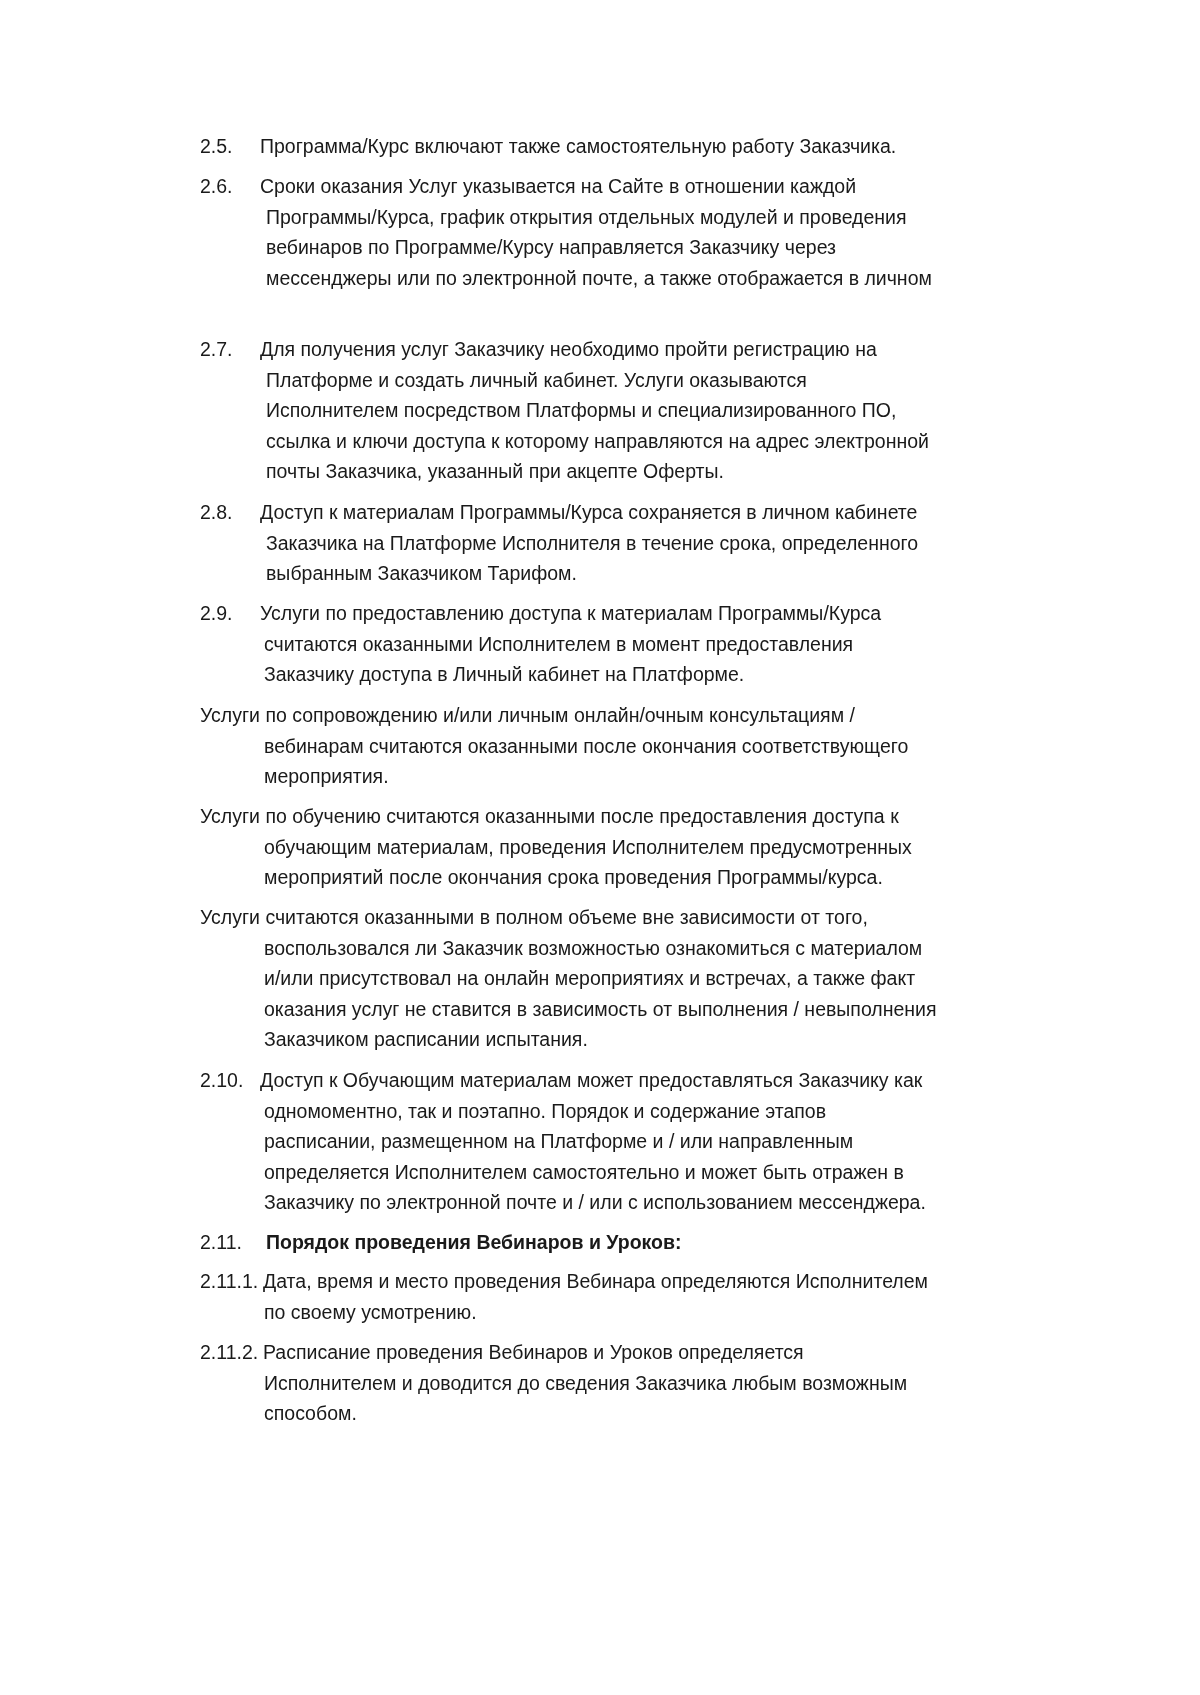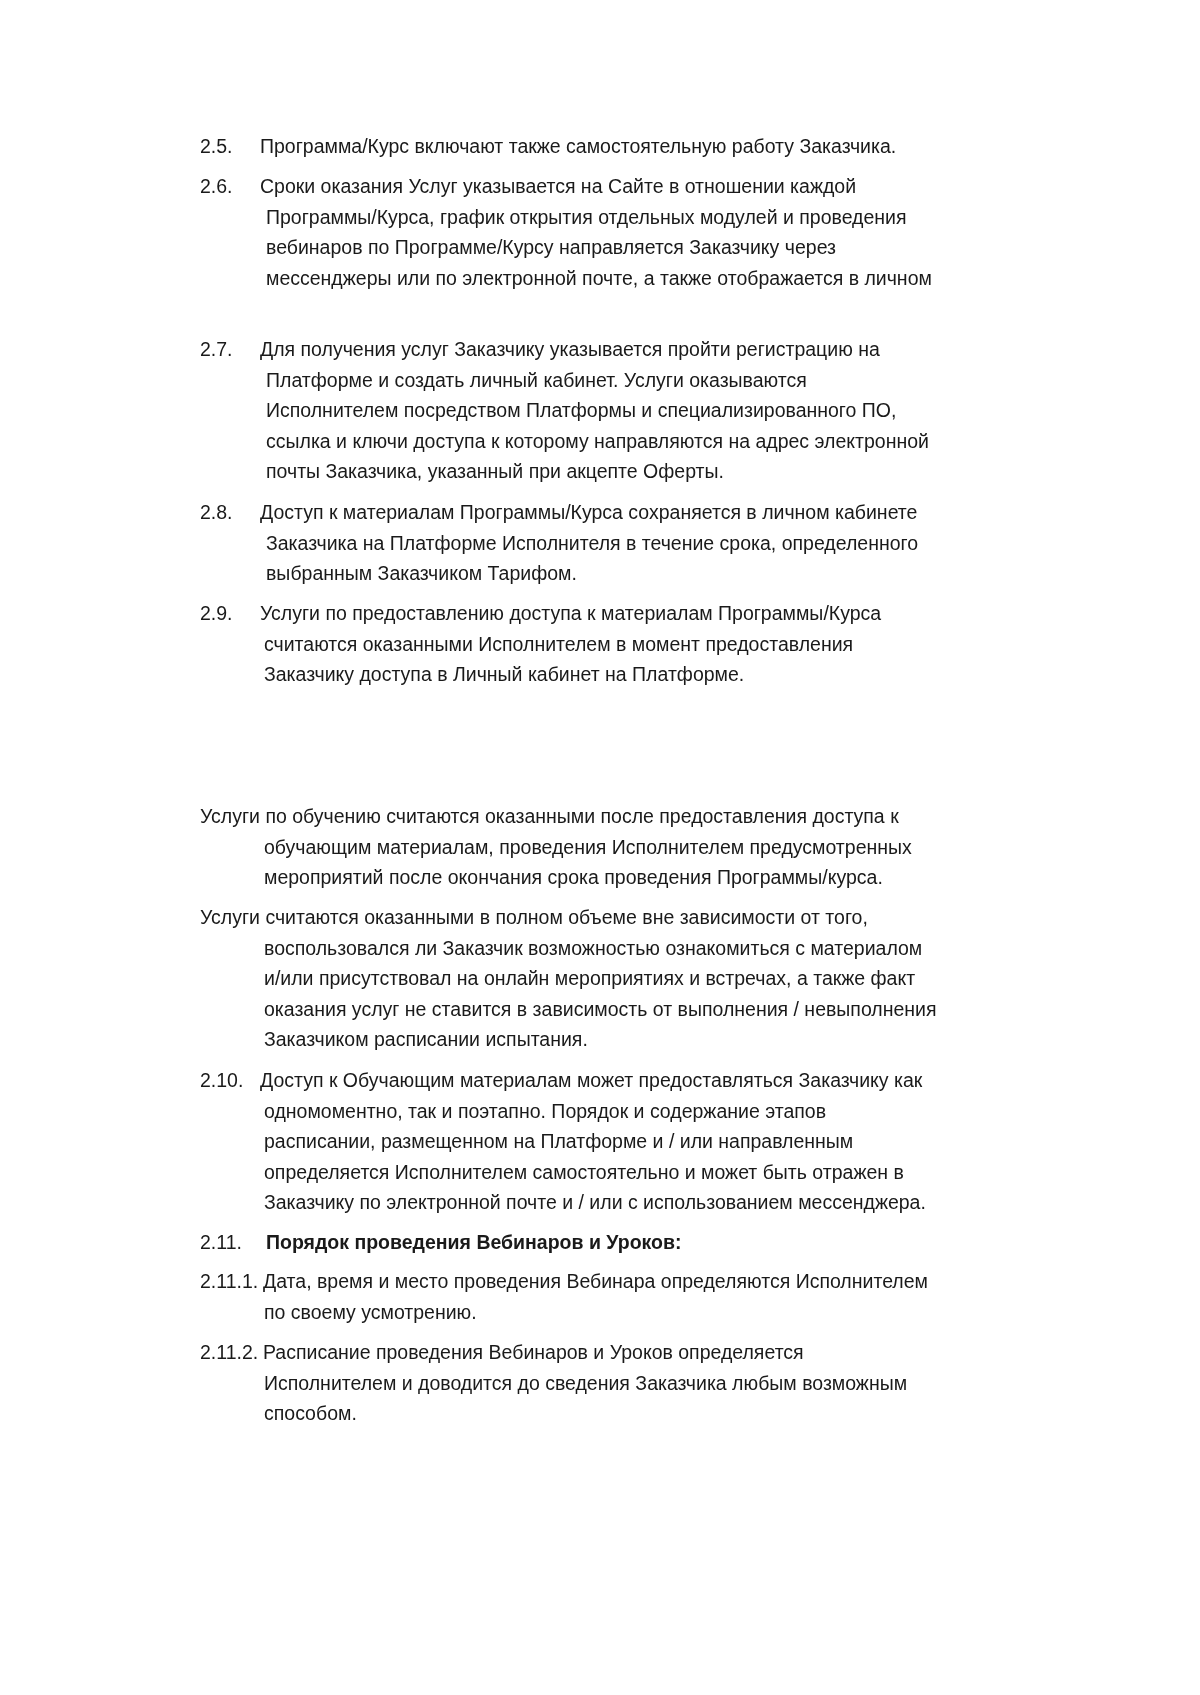--- a/index.html
+++ b/index.html
@@ -58,41 +58,46 @@
   <div class="para" style="top:171px">
     <span class="num">2.6.</span>
     <div class="line l0-num">Сроки оказания Услуг указывается на Сайте в отношении каждой</div>
     <div class="line cont">Программы/Курса, график открытия отдельных модулей и проведения</div>
     <div class="line cont">вебинаров по Программе/Курсу направляется Заказчику через</div>
     <div class="line cont">мессенджеры или по электронной почте, а также отображается в личном</div>
   </div>
 
   <div class="para" style="top:334px">
     <span class="num">2.7.</span>
-    <div class="line l0-num">Для получения услуг Заказчику указывается пройти регистрацию на</div>
+    <div class="line l0-num">Для получения услуг Заказчику необходимо пройти регистрацию на</div>
     <div class="line cont">Платформе и создать личный кабинет. Услуги оказываются</div>
     <div class="line cont">Исполнителем посредством Платформы и специализированного ПО,</div>
     <div class="line cont">ссылка и ключи доступа к которому направляются на адрес электронной</div>
     <div class="line cont">почты Заказчика, указанный при акцепте Оферты.</div>
   </div>
 
   <div class="para" style="top:497px">
     <span class="num">2.8.</span>
     <div class="line l0-num">Доступ к материалам Программы/Курса сохраняется в личном кабинете</div>
     <div class="line cont">Заказчика на Платформе Исполнителя в течение срока, определенного</div>
     <div class="line cont">выбранным Заказчиком Тарифом.</div>
   </div>
 
   <div class="para" style="top:598px">
     <span class="num">2.9.</span>
     <div class="line l0-num">Услуги по предоставлению доступа к материалам Программы/Курса</div>
     <div class="line cont-b">считаются оказанными Исполнителем в момент предоставления</div>
     <div class="line cont-b">Заказчику доступа в Личный кабинет на Платформе.</div>
   </div>
 
+  <div class="para" style="top:700px">
+    <div class="line plain-first">Услуги по сопровождению и/или личным онлайн/очным консультациям /</div>
+    <div class="line cont-b">вебинарам считаются оказанными после окончания соответствующего</div>
+    <div class="line cont-b">мероприятия.</div>
+  </div>
 
   <div class="para" style="top:801px">
     <div class="line plain-first">Услуги по обучению считаются оказанными после предоставления доступа к</div>
     <div class="line cont-b">обучающим материалам, проведения Исполнителем предусмотренных</div>
     <div class="line cont-b">мероприятий после окончания срока проведения Программы/курса.</div>
   </div>
 
   <div class="para" style="top:902px">
     <div class="line plain-first">Услуги считаются оказанными в полном объеме вне зависимости от того,</div>
     <div class="line cont-b">воспользовался ли Заказчик возможностью ознакомиться с материалом</div>

